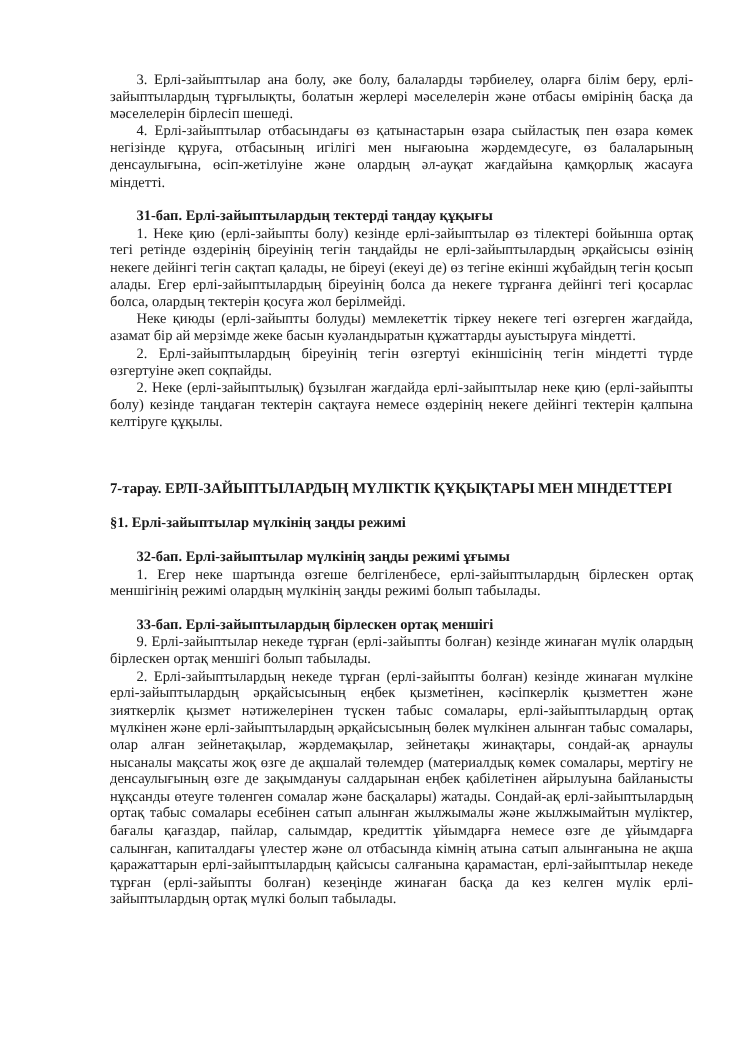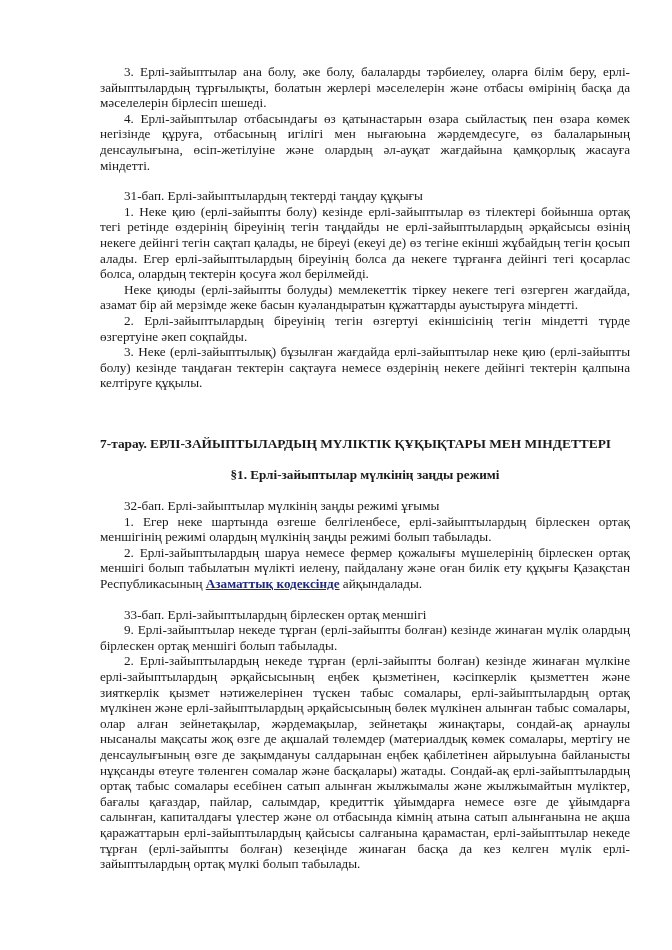--- a/index.html
+++ b/index.html
@@ -25,34 +25,33 @@
       text-align: justify;
     }
     .p {
       margin: 0;
       text-indent: 24px;
     }
     .article-title {
       margin: 0;
       margin-top: 15px;
       text-indent: 24px;
-      font-weight: normal;
+      font-weight: bold;
     }
     .chapter-title {
       margin: 0;
       margin-top: 45px;
       text-align: left;
       font-weight: bold;
       font-size: 13.4px;
       text-indent: 0;
     }
     .section-title {
       margin: 0;
       margin-top: 16px;
-      text-align: center;
       font-weight: bold;
       text-indent: 0;
     }
     .section-title + .article-title {
     }
     .law-link {
       color: #1f2a7a;
       font-weight: bold;
       text-decoration: underline;
       cursor: pointer;
@@ -63,26 +62,25 @@
 
 <div class="page">
 
   <p class="p">3. Ерлі-зайыптылар ана болу, әке болу, балаларды тәрбиелеу, оларға білім беру, ерлі-зайыптылардың тұрғылықты, болатын жерлері мәселелерін және отбасы өмірінің басқа да мәселелерін бірлесіп шешеді.</p>
   <p class="p">4. Ерлі-зайыптылар отбасындағы өз қатынастарын өзара сыйластық пен өзара көмек негізінде құруға, отбасының игілігі мен нығаюына жәрдемдесуге, өз балаларының денсаулығына, өсіп-жетілуіне және олардың әл-ауқат жағдайына қамқорлық жасауға міндетті.</p>
 
   <p class="article-title">31-бап. Ерлі-зайыптылардың тектерді таңдау құқығы</p>
   <p class="p">1. Неке қию (ерлі-зайыпты болу) кезінде ерлі-зайыптылар өз тілектері бойынша ортақ тегі ретінде өздерінің біреуінің тегін таңдайды не ерлі-зайыптылардың әрқайсысы өзінің некеге дейінгі тегін сақтап қалады, не біреуі (екеуі де) өз тегіне екінші жұбайдың тегін қосып алады. Егер ерлі-зайыптылардың біреуінің болса да некеге тұрғанға дейінгі тегі қосарлас болса, олардың тектерін қосуға жол берілмейді.</p>
   <p class="p">Неке қиюды (ерлі-зайыпты болуды) мемлекеттік тіркеу некеге тегі өзгерген жағдайда, азамат бір ай мерзімде жеке басын куәландыратын құжаттарды ауыстыруға міндетті.</p>
   <p class="p">2. Ерлі-зайыптылардың біреуінің тегін өзгертуі екіншісінің тегін міндетті түрде өзгертуіне әкеп соқпайды.</p>
-  <p class="p">3. Неке (ерлі-зайыптылық) бұзылған жағдайда ерлі-зайыптылар неке қию (ерлі-зайыпты болу) кезінде таңдаған тектерін сақтауға немесе өздерінің некеге дейінгі тектерін қалпына келтіруге құқылы.</p>
+  <p class="p">2. Неке (ерлі-зайыптылық) бұзылған жағдайда ерлі-зайыптылар неке қию (ерлі-зайыпты болу) кезінде таңдаған тектерін сақтауға немесе өздерінің некеге дейінгі тектерін қалпына келтіруге құқылы.</p>
 
   <p class="chapter-title">7-тарау. ЕРЛІ-ЗАЙЫПТЫЛАРДЫҢ МҮЛІКТІК ҚҰҚЫҚТАРЫ МЕН МІНДЕТТЕРІ</p>
   <p class="section-title">§1. Ерлі-зайыптылар мүлкінің заңды режимі</p>
 
   <p class="article-title">32-бап. Ерлі-зайыптылар мүлкінің заңды режимі ұғымы</p>
   <p class="p">1. Егер неке шартында өзгеше белгіленбесе, ерлі-зайыптылардың бірлескен ортақ меншігінің режимі олардың мүлкінің заңды режимі болып табылады.</p>
-  <p class="p"><span>2. Ерлі-зайыптылардың шаруа немесе фермер қожалығы мүшелерінің бірлескен ортақ меншігі болып табылатын мүлікті иелену, пайдалану және оған билік ету құқығы Қазақстан Республикасының </span><a class="law-link">Азаматтық кодексінде</a><span> айқындалады.</span></p>
 
   <p class="article-title">33-бап. Ерлі-зайыптылардың бірлескен ортақ меншігі</p>
   <p class="p">9. Ерлі-зайыптылар некеде тұрған (ерлі-зайыпты болған) кезінде жинаған мүлік олардың бірлескен ортақ меншігі болып табылады.</p>
   <p class="p">2. Ерлі-зайыптылардың некеде тұрған (ерлі-зайыпты болған) кезінде жинаған мүлкіне ерлі-зайыптылардың әрқайсысының еңбек қызметінен, кәсіпкерлік қызметтен және зияткерлік қызмет нәтижелерінен түскен табыс сомалары, ерлі-зайыптылардың ортақ мүлкінен және ерлі-зайыптылардың әрқайсысының бөлек мүлкінен алынған табыс сомалары, олар алған зейнетақылар, жәрдемақылар, зейнетақы жинақтары, сондай-ақ арнаулы нысаналы мақсаты жоқ өзге де ақшалай төлемдер (материалдық көмек сомалары, мертігу не денсаулығының өзге де зақымдануы салдарынан еңбек қабілетінен айрылуына байланысты нұқсанды өтеуге төленген сомалар және басқалары) жатады. Сондай-ақ ерлі-зайыптылардың ортақ табыс сомалары есебінен сатып алынған жылжымалы және жылжымайтын мүліктер, бағалы қағаздар, пайлар, салымдар, кредиттік ұйымдарға немесе өзге де ұйымдарға салынған, капиталдағы үлестер және ол отбасында кімнің атына сатып алынғанына не ақша қаражаттарын ерлі-зайыптылардың қайсысы салғанына қарамастан, ерлі-зайыптылар некеде тұрған (ерлі-зайыпты болған) кезеңінде жинаған басқа да кез келген мүлік ерлі-зайыптылардың ортақ мүлкі болып табылады.</p>
 
 </div>
 
 </body></html>

